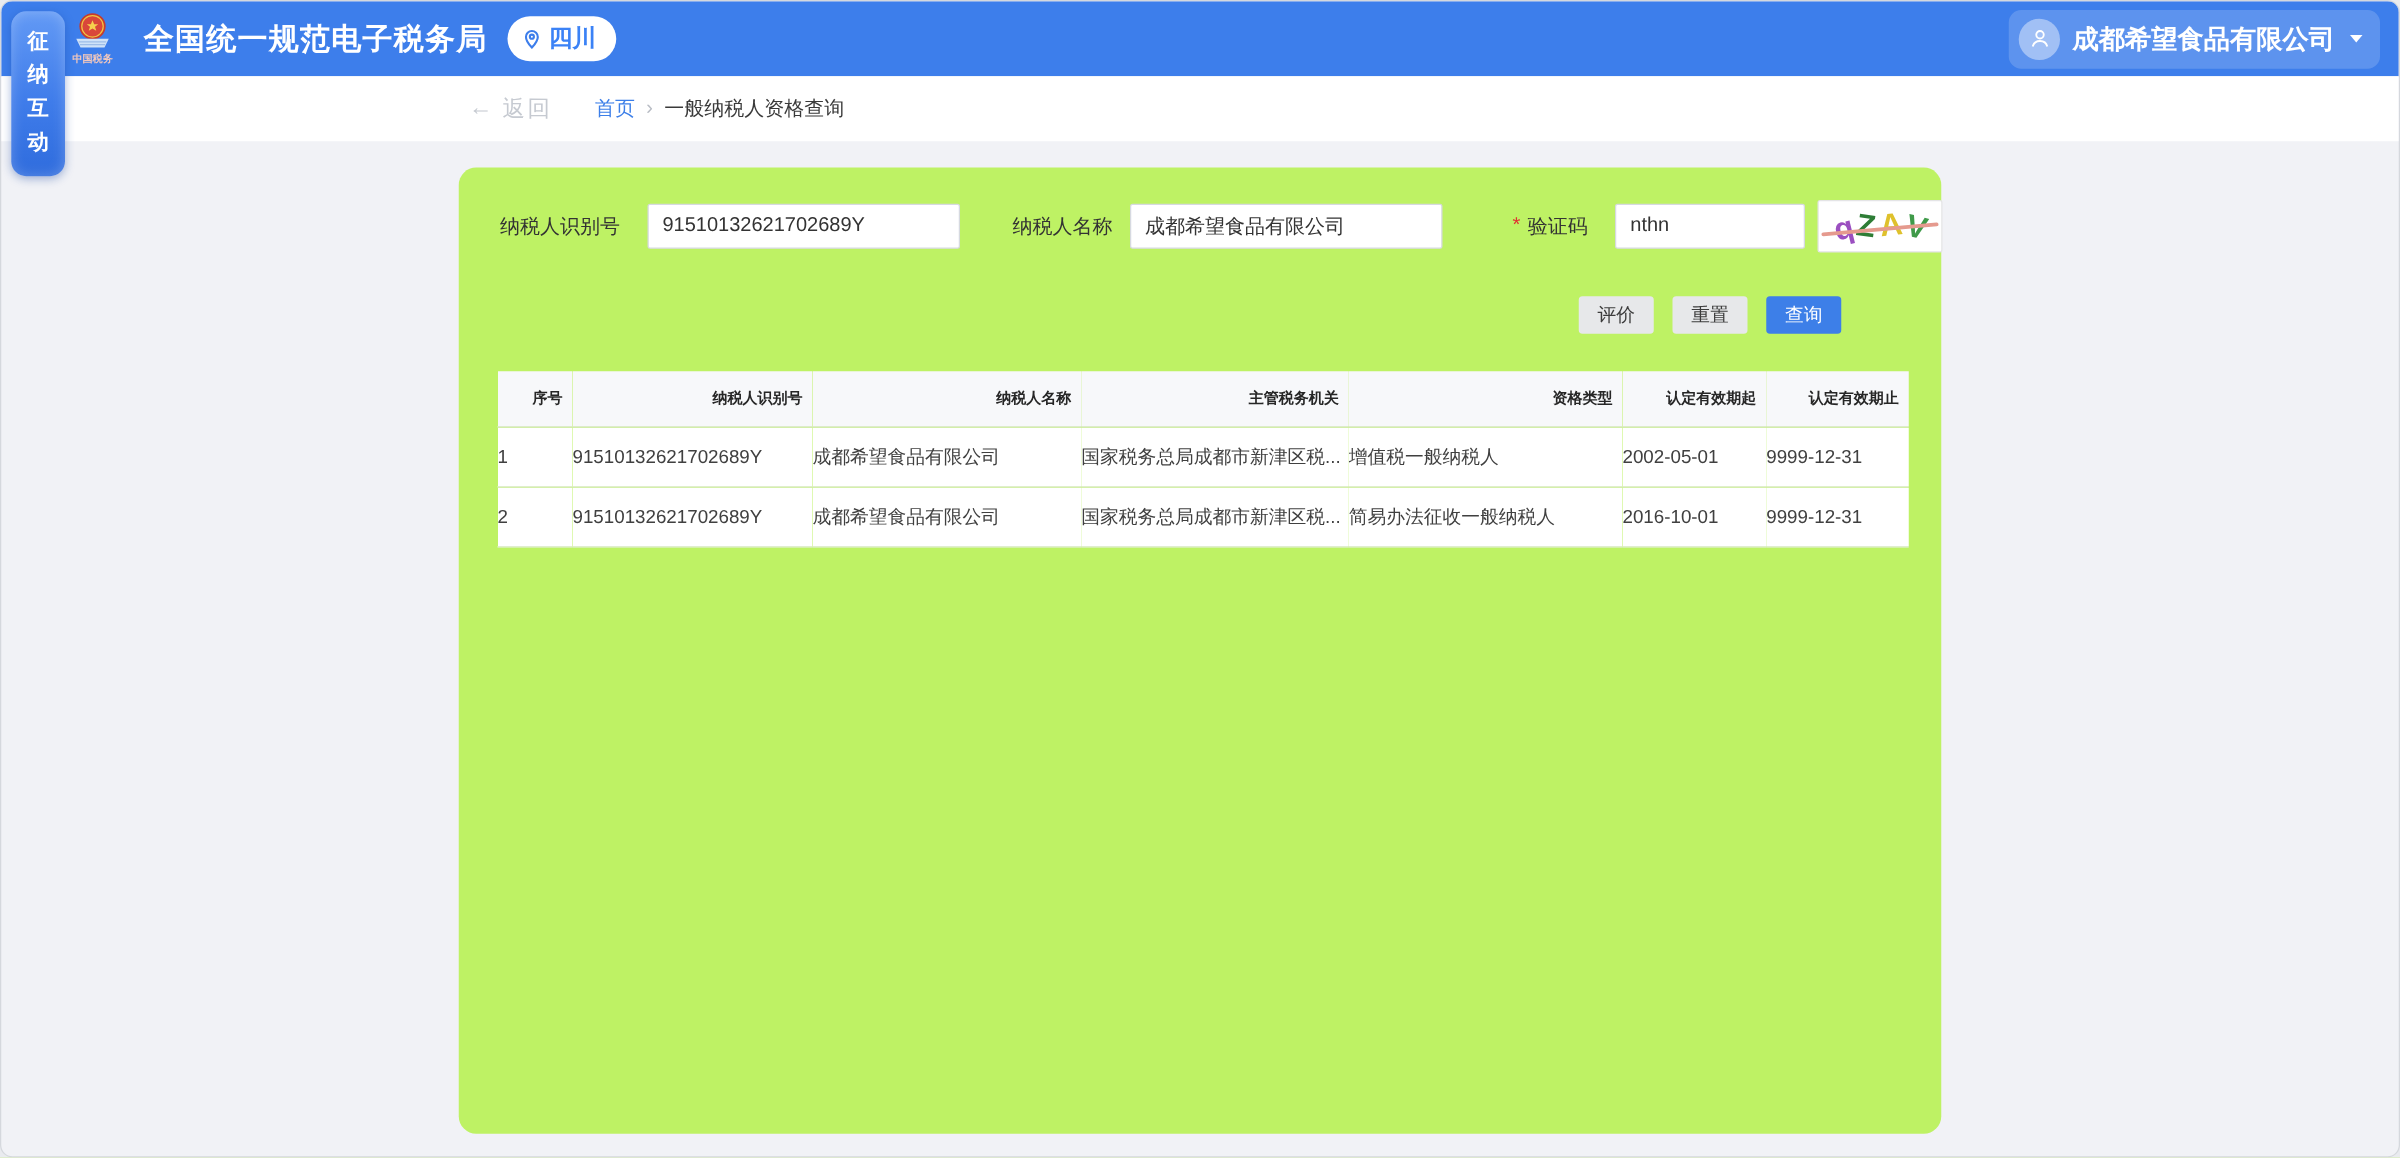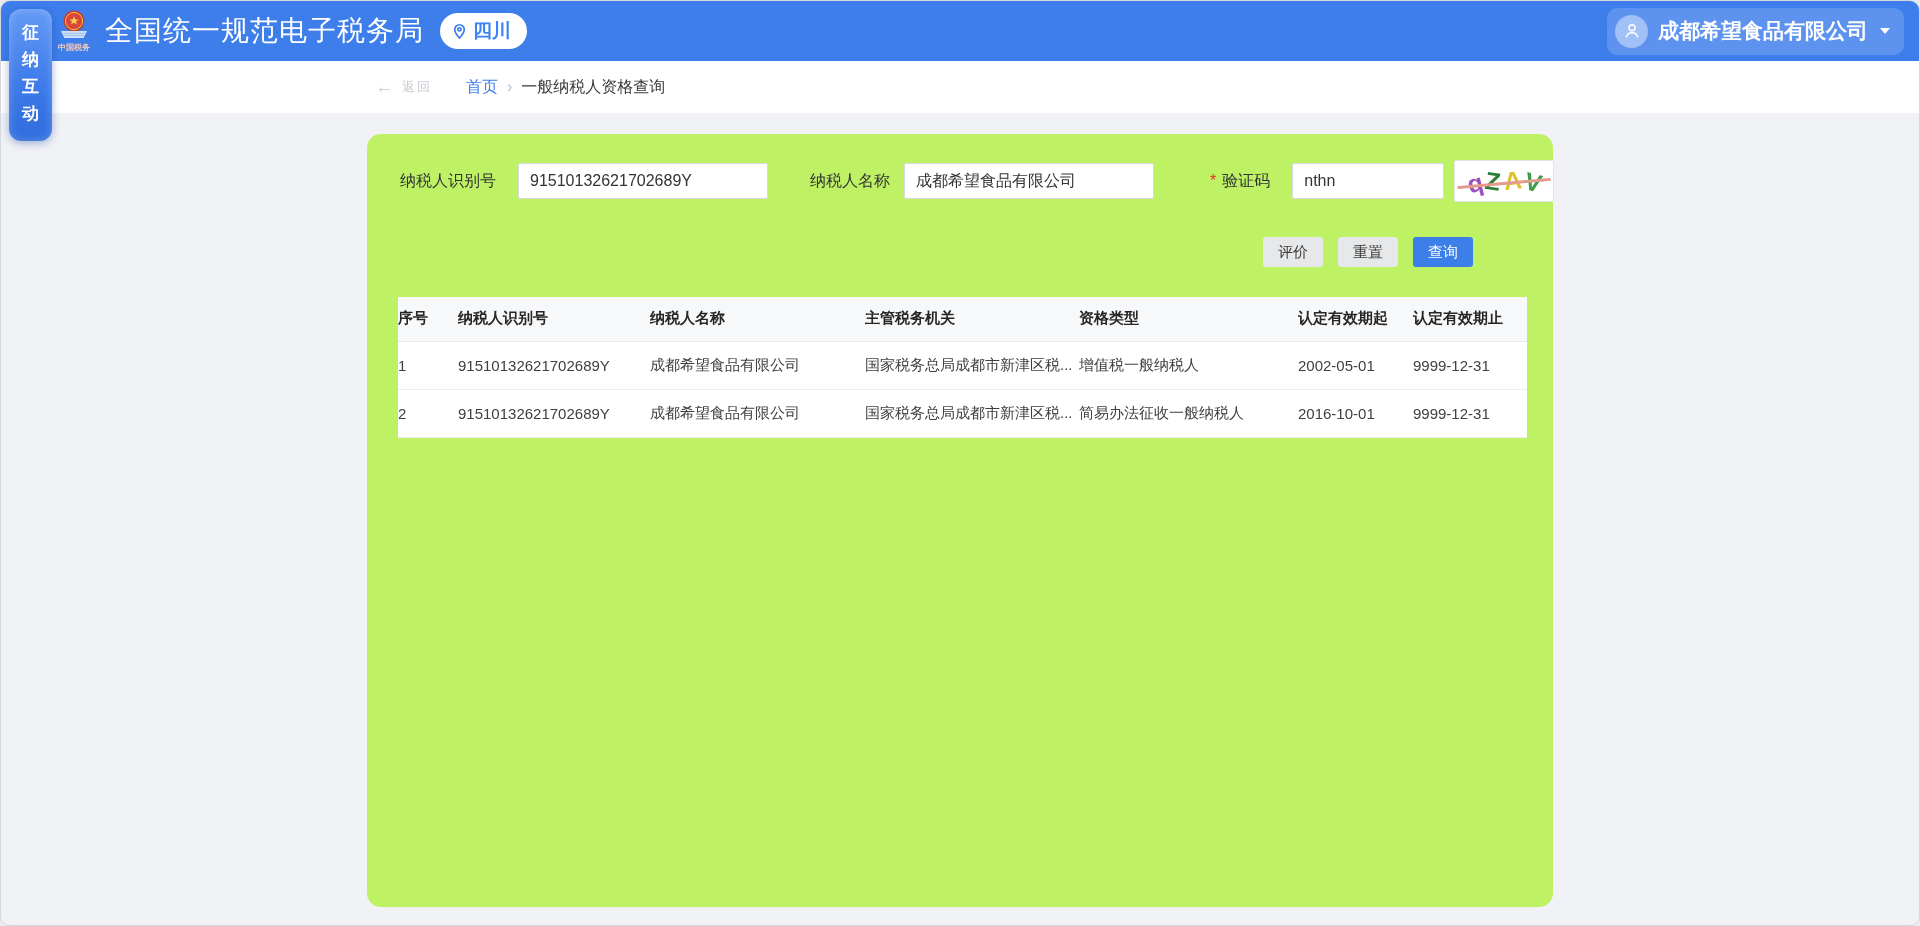--- a/index.html
+++ b/index.html
@@ -12,21 +12,21 @@
     background:#f1f2f6;
   }
 
   
   .topbar {
     height:60px; background:#3d7eeb; display:flex; align-items:center;
     padding-left:54px; padding-right:15px;
   }
   .logo { display:flex; flex-direction:column; align-items:center; line-height:1; }
   .logo-caption { font-size:9px; color:#f3c8bc; font-weight:700; margin-top:1px; letter-spacing:0; transform:scale(.9); }
-  .app-title { color:#fff; font-size:28px; font-weight:400; margin-left:12px; letter-spacing:1px; white-space:nowrap; }
+  .app-title { color:#fff; font-size:24px; font-weight:700; margin-left:22px; letter-spacing:1px; white-space:nowrap; }
   .region-pill {
     margin-left:16px; display:flex; align-items:center; gap:5px;
     background:#fff; color:#3b82f6; border-radius:18px;
     padding:5px 16px 5px 11px; font-size:19px; font-weight:700; cursor:pointer;
   }
   .topbar-spacer { flex:1; }
   .user-chip {
     display:flex; align-items:center; height:47px; padding:0 14px 0 8px;
     background:rgba(255,255,255,.17); border-radius:10px; cursor:pointer;
   }
@@ -52,21 +52,21 @@
   }
   .side-tab span { color:#fff; font-size:17px; font-weight:600; line-height:22px; }
 
   
   .crumb-bar {
     height:52px; background:#fff; display:flex; align-items:center;
     padding-left:374px; font-size:16px;
   }
   .back-group { display:flex; align-items:center; color:#c6cad1; cursor:default; }
   .back-arrow { font-size:19px; margin-right:8px; }
-  .back-label { font-size:13px; letter-spacing:2px; }
+  .back-label { font-size:18px; letter-spacing:2px; }
   .crumb-home { color:#3d7fe8; margin-left:34px; cursor:pointer; }
   .crumb-sep { color:#b9bdc5; margin:0 9px; }
   .crumb-current { color:#3a3a3a; }
 
   
   .page { height:814px; }
   .card {
     width:1186px; height:773px; margin:21px auto 0;
     background:#bef264; border-radius:14px;
   }
@@ -113,21 +113,21 @@
   .btn-plain { background:#e7e8ea; color:#3c3c3c; }
   .btn-primary { background:#3d7fe8; color:#fff; }
 
   
   .table-wrap { margin:30px 26px 0 31px; }
   table { width:100%; border-collapse:collapse; table-layout:fixed; }
   col.c1{width:60px;} col.c2{width:192px;} col.c3{width:215px;}
   col.c4{width:214px;} col.c5{width:219px;} col.c6{width:115px;} col.c7{width:114px;}
   thead tr { background:#f7f8fa; height:44px; }
   th {
-    text-align:left; font-size:15px; font-weight:700; color:#262626;
+    text-align:right; font-size:12px; font-weight:700; color:#262626;
     padding:0 8px 0 0; border-bottom:1px solid #e7e9ed; white-space:nowrap; overflow:hidden;
   }
   tbody tr { height:48px; background:#fff; }
   td {
     font-size:15px; color:#404040; padding:0 8px 0 0;
     border-bottom:1px solid #ebedef; white-space:nowrap; overflow:hidden;
   }
 </style>
 </head>
 <body>

